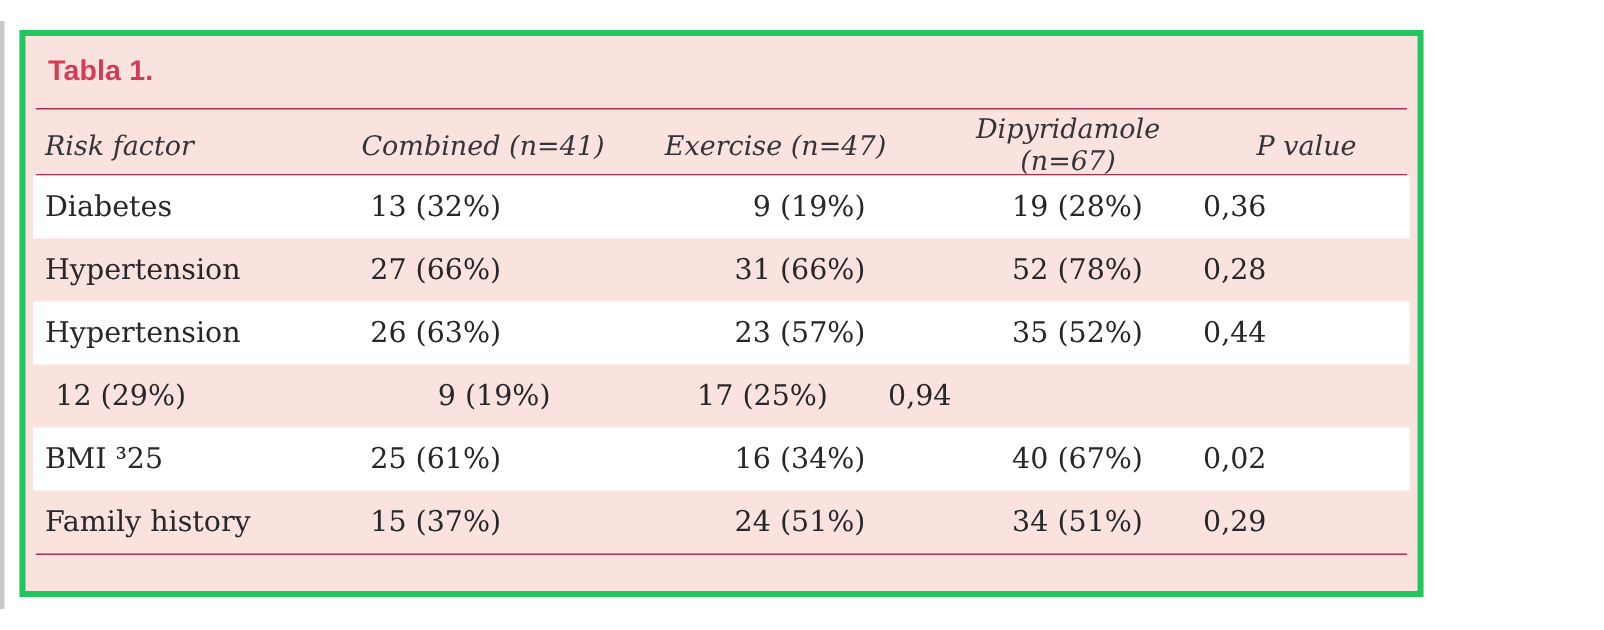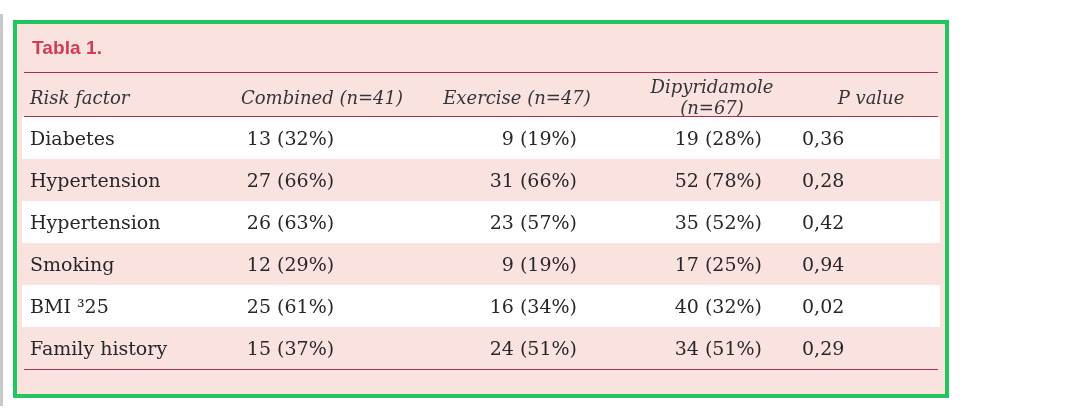--- a/index.html
+++ b/index.html
@@ -143,36 +143,35 @@
     <div class="c c3">31 (66%)</div>
     <div class="c c4">52 (78%)</div>
     <div class="c c5">0,28</div>
   </div>
 
   <div class="row data-row white">
     <div class="c c1">Hypertension</div>
     <div class="c c2">26 (63%)</div>
     <div class="c c3">23 (57%)</div>
     <div class="c c4">35 (52%)</div>
-    <div class="c c5">0,42</div>
+    <div class="c c5">0,44</div>
   </div>
 
   <div class="row data-row">
-    <div class="c c1">Smoking</div>
     <div class="c c2">12 (29%)</div>
     <div class="c c3">9 (19%)</div>
     <div class="c c4">17 (25%)</div>
     <div class="c c5">0,94</div>
   </div>
 
   <div class="row data-row white">
     <div class="c c1">BMI ³25</div>
     <div class="c c2">25 (61%)</div>
     <div class="c c3">16 (34%)</div>
-    <div class="c c4">40 (32%)</div>
+    <div class="c c4">40 (67%)</div>
     <div class="c c5">0,02</div>
   </div>
 
   <div class="row data-row">
     <div class="c c1">Family history</div>
     <div class="c c2">15 (37%)</div>
     <div class="c c3">24 (51%)</div>
     <div class="c c4">34 (51%)</div>
     <div class="c c5">0,29</div>
   </div>

